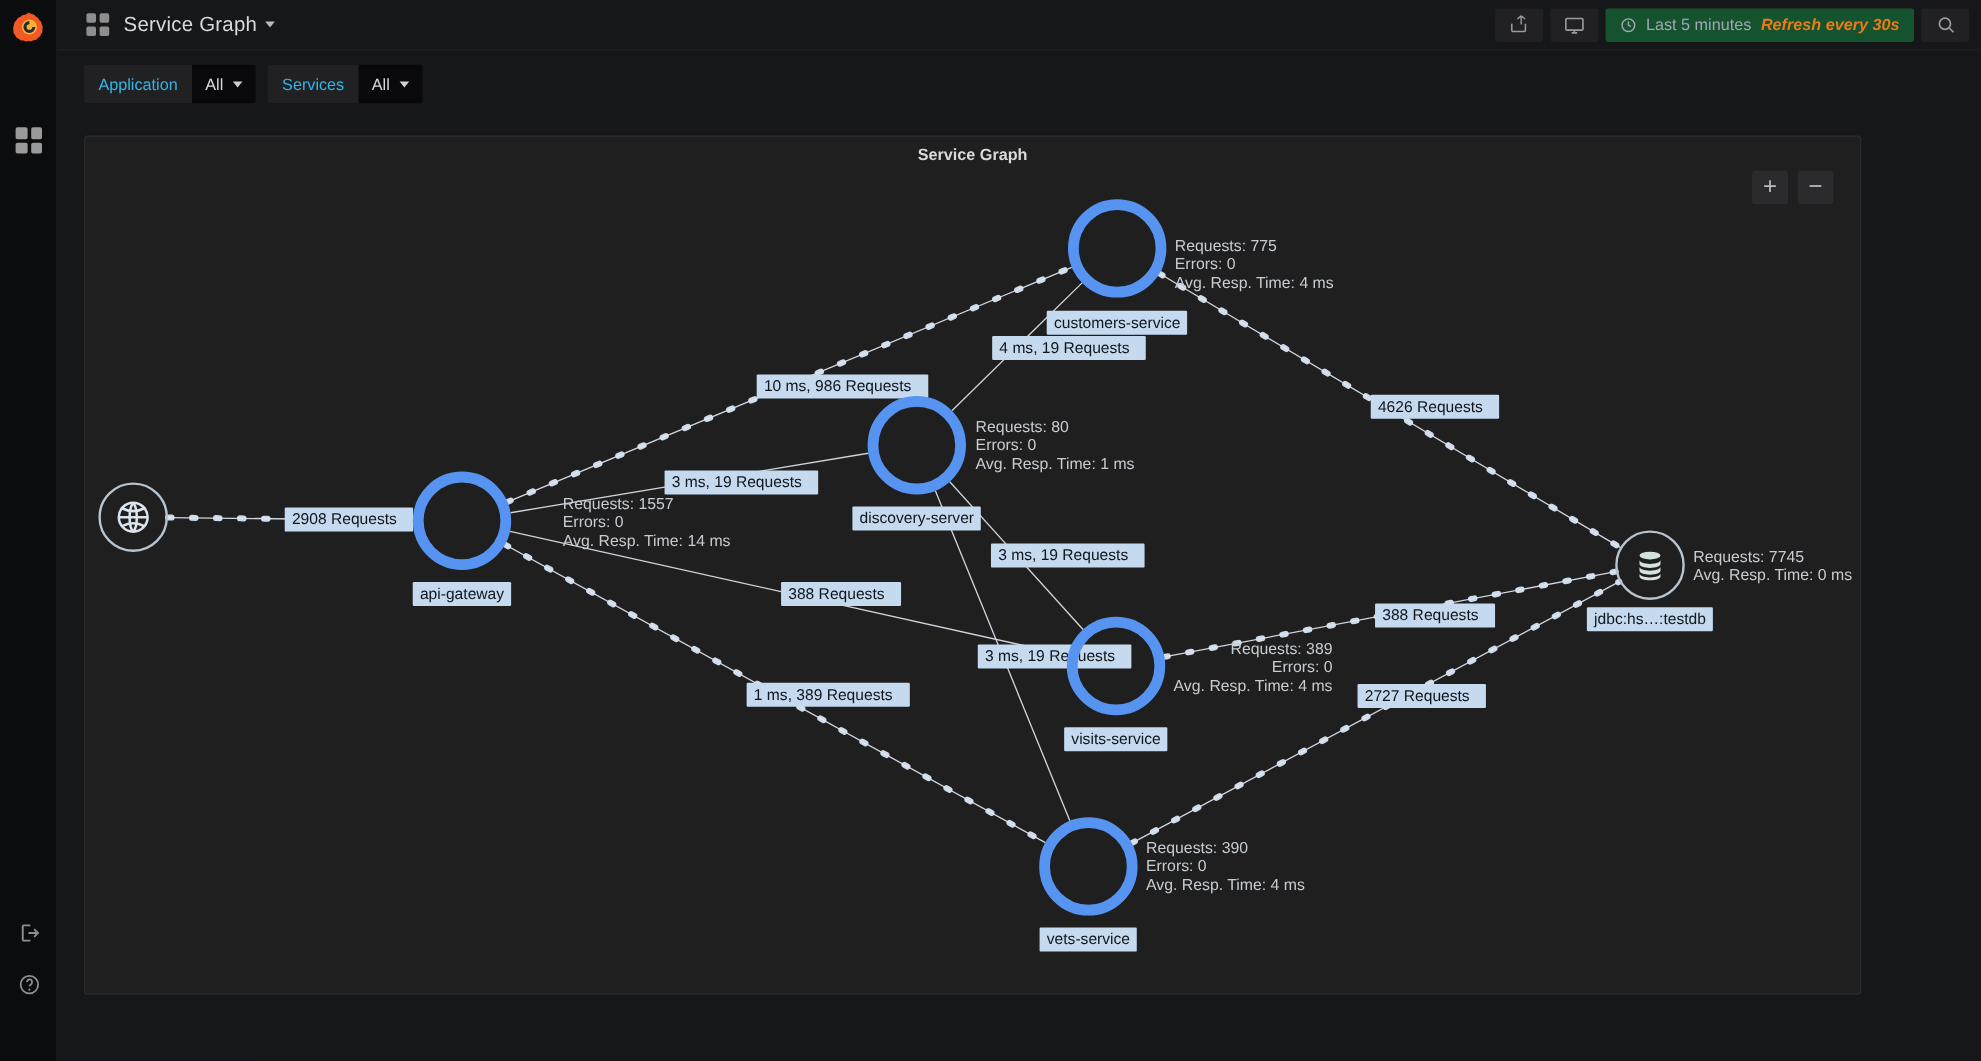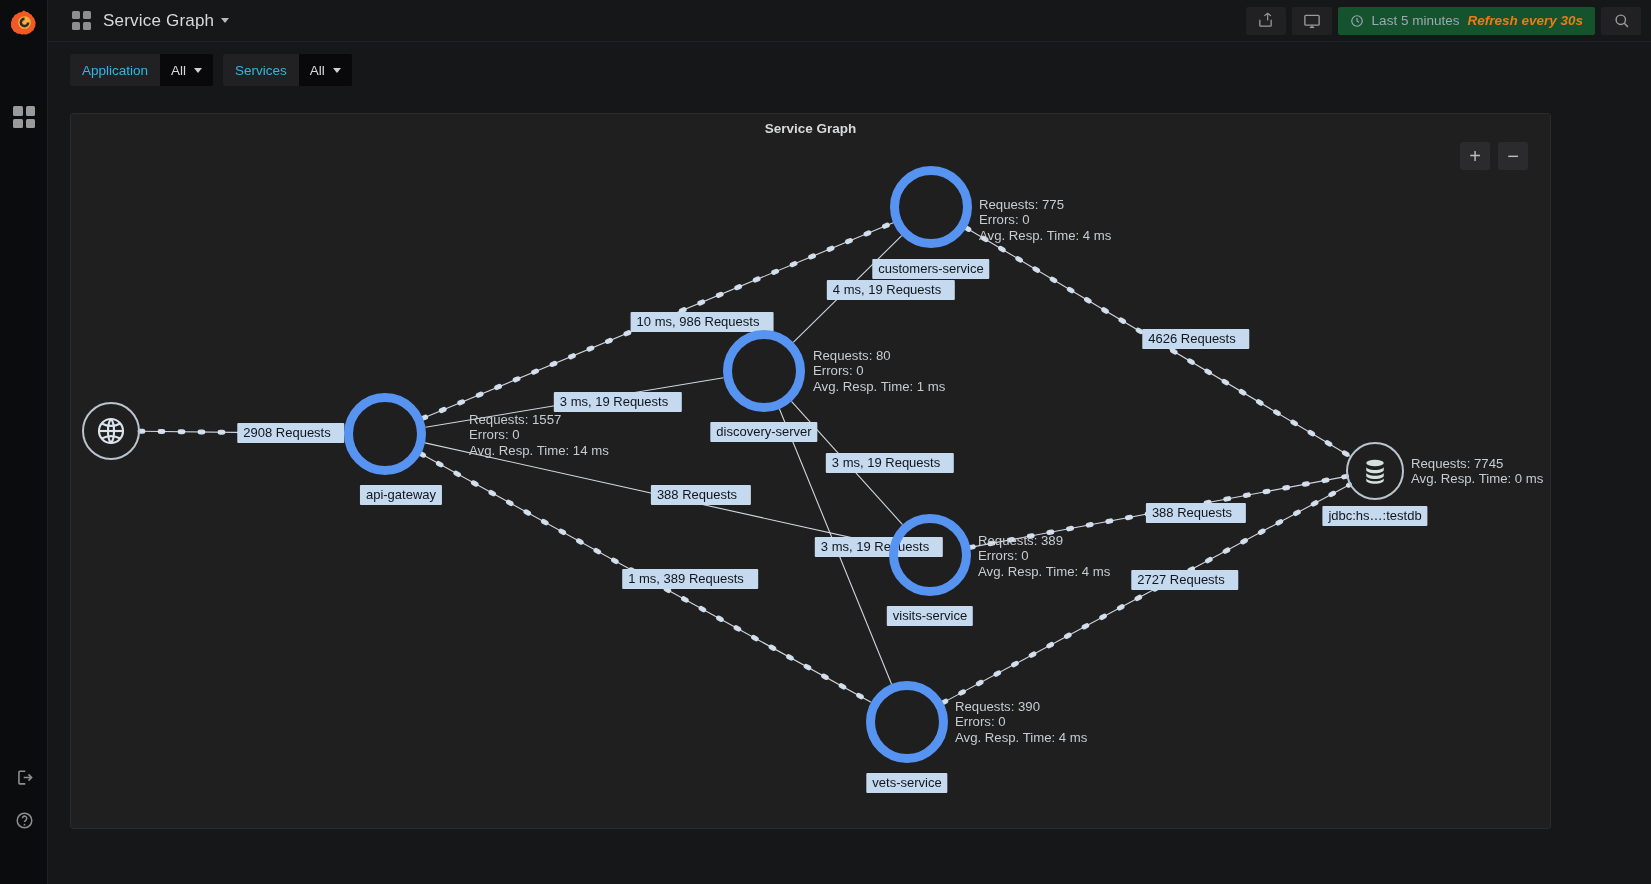--- a/index.html
+++ b/index.html
@@ -287,21 +287,21 @@
             <path d="M12 3c3 3.2 3 14.8 0 18"></path>
             <path d="M12 3c-3 3.2-3 14.8 0 18"></path>
             <path d="M5 6.4c4.3 2.2 9.7 2.2 14 0"></path>
             <path d="M5 17.6c4.3-2.2 9.7-2.2 14 0"></path>
           </svg>
         </div>
       </div>
       <div class="node" style="left: 314px; top: 320px;">
         <div class="ring service"></div>
       </div>
-      <div class="nlabel" style="left: 314px; top: 371px; margin-left: 16px;">api-gateway</div>
+      <div class="nlabel" style="left: 314px; top: 371px;">api-gateway</div>
       <div class="node-stats" style="left: 366px; top: 298px; margin-left: 32px;">
         <div>Requests: 1557</div>
         <div>Errors: 0</div>
         <div>Avg. Resp. Time: 14 ms</div>
       </div>
       <div class="node" style="left: 860px; top: 93px;">
         <div class="ring service"></div>
       </div>
       <div class="nlabel" style="left: 860px; top: 145px;">customers-service</div>
       <div class="node-stats" style="left: 908px; top: 71px; margin-top: 12px;">
@@ -315,21 +315,21 @@
       <div class="nlabel" style="left: 693px; top: 308px;">discovery-server</div>
       <div class="node-stats" style="left: 742px; top: 234px;">
         <div>Requests: 80</div>
         <div>Errors: 0</div>
         <div>Avg. Resp. Time: 1 ms</div>
       </div>
       <div class="node" style="left: 859px; top: 441px;">
         <div class="ring service"></div>
       </div>
       <div class="nlabel" style="left: 859px; top: 492px;">visits-service</div>
-      <div class="node-stats" style="left: 907px; top: 419px;">
+      <div class="node-stats" style="left: 907px; top: 419px; text-align: right;">
         <div>Requests: 389</div>
         <div>Errors: 0</div>
         <div>Avg. Resp. Time: 4 ms</div>
       </div>
       <div class="node" style="left: 836px; top: 608px;">
         <div class="ring service"></div>
       </div>
       <div class="nlabel" style="left: 836px; top: 659px;">vets-service</div>
       <div class="node-stats" style="left: 884px; top: 585px;">
         <div>Requests: 390</div>

